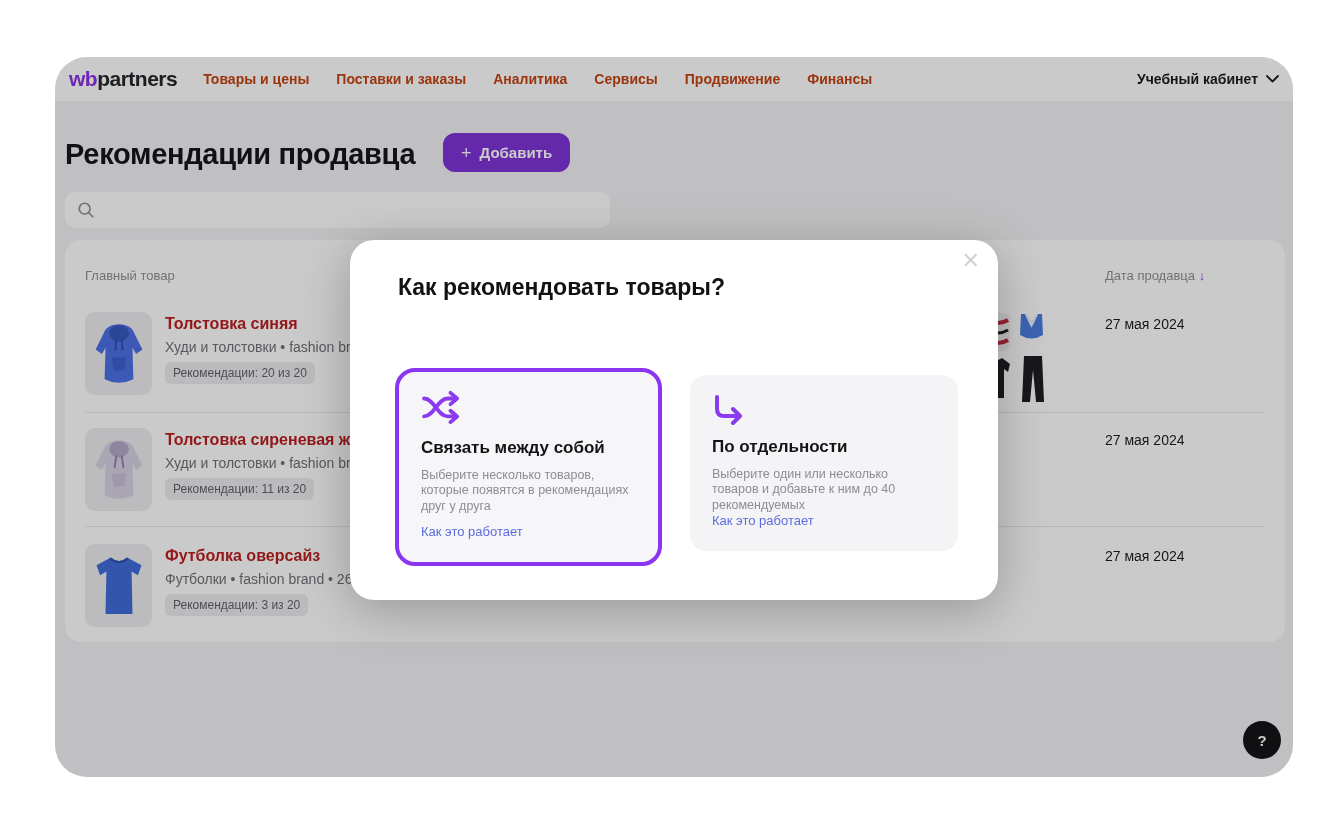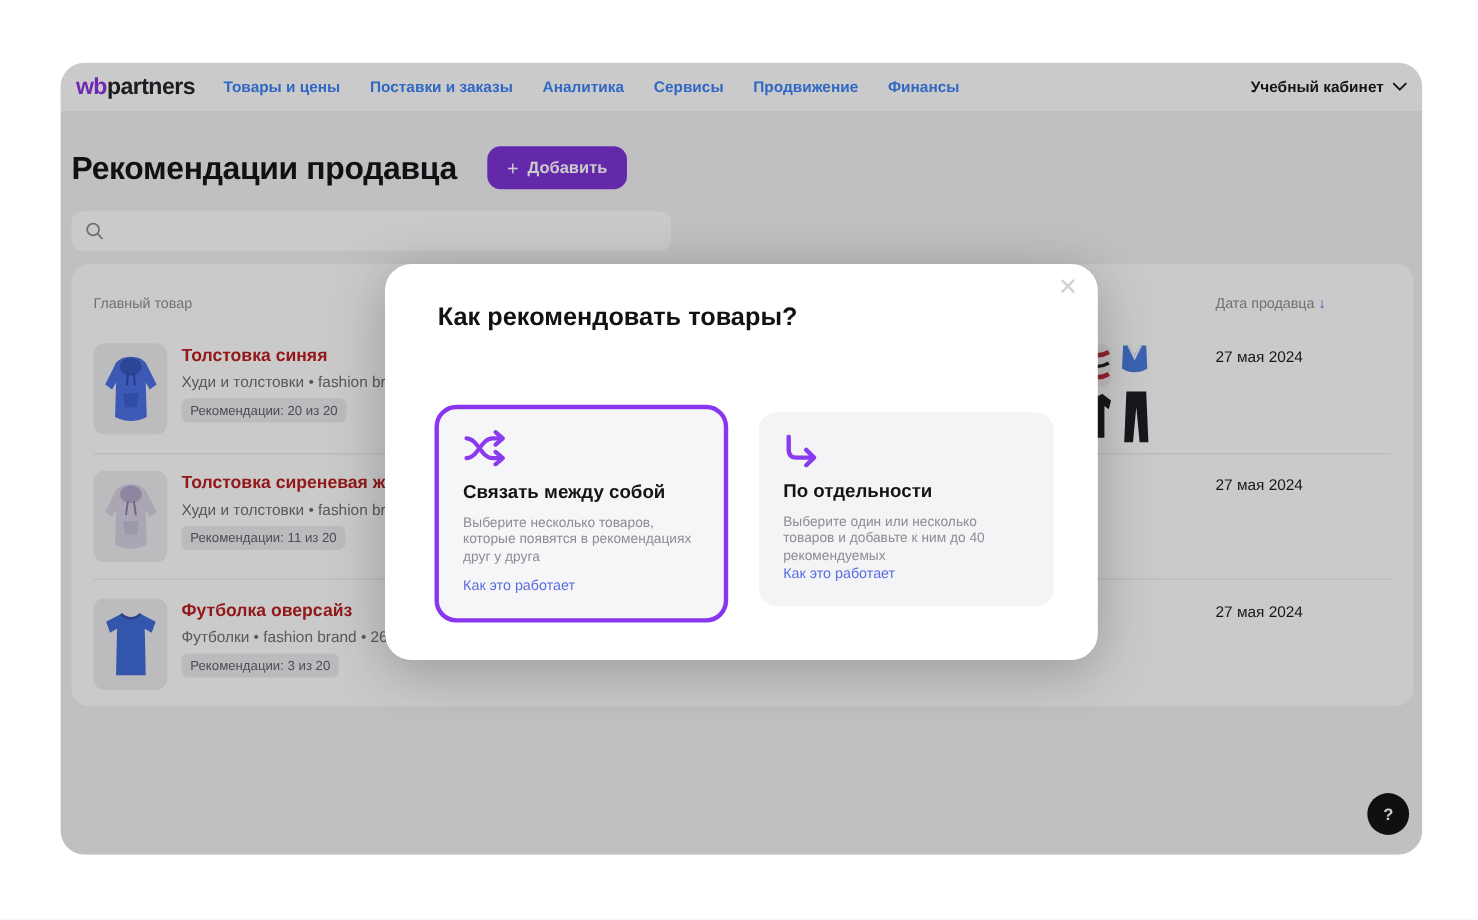--- a/index.html
+++ b/index.html
@@ -1,30 +1,30 @@
 <!DOCTYPE html>
 <html><head>
 <meta charset="utf-8">
 <style>
   * { margin:0; padding:0; box-sizing:border-box; }
   html,body { width:1344px; height:836px; background:#ffffff; font-family:"Liberation Sans", sans-serif; }
   .stage { position:relative; width:1344px; height:836px; background:#ffffff; overflow:hidden; }
 
   
   .window { position:absolute; left:55px; top:57px; width:1238px; height:720px;
-            border-radius:22px; overflow:hidden; background:#f2f2f4; }
+            border-radius:32px; overflow:hidden; background:#f2f2f4; }
 
   
   .navbar { position:absolute; left:0; top:0; width:100%; height:44px; background:#ffffff;
             display:flex; align-items:center; padding:0 14px; }
   .logo { font-size:21px; font-weight:700; letter-spacing:-0.5px; display:flex; align-items:baseline; }
   .logo .wb { color:#8C2FE0; }
   .logo .rest { color:#232327; }
   .nav-items { display:flex; gap:27px; margin-left:26px; }
-  .nav-item { font-size:14px; font-weight:700; color:#3b82f6; cursor:pointer; white-space:nowrap; }
+  .nav-item { font-size:14px; font-weight:700; color:#c2410c; cursor:pointer; white-space:nowrap; }
   .nav-spacer { flex:1; }
   .account { display:flex; align-items:center; gap:8px; font-size:14px; font-weight:700; color:#18181b; cursor:pointer; }
 
   
   .page-title { position:absolute; left:10px; top:81px; font-size:29px; font-weight:800; color:#121214; letter-spacing:-0.3px; }
   .add-btn { position:absolute; left:388px; top:76px; height:39px; padding:0 18px;
              background:#7D30D6; color:#fff; border:none; border-radius:12px;
              font-size:15px; font-weight:600; display:flex; align-items:center; gap:8px; cursor:pointer;
              font-family:"Liberation Sans", sans-serif; }
   .add-btn .plus { font-size:18px; font-weight:400; line-height:1; }

